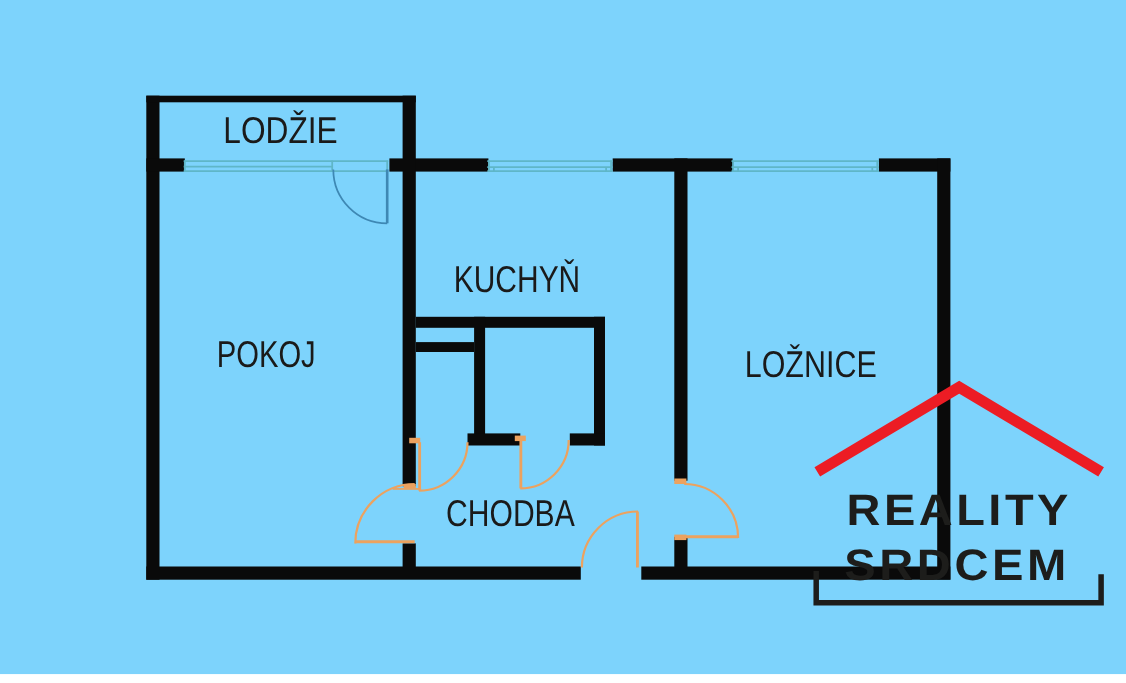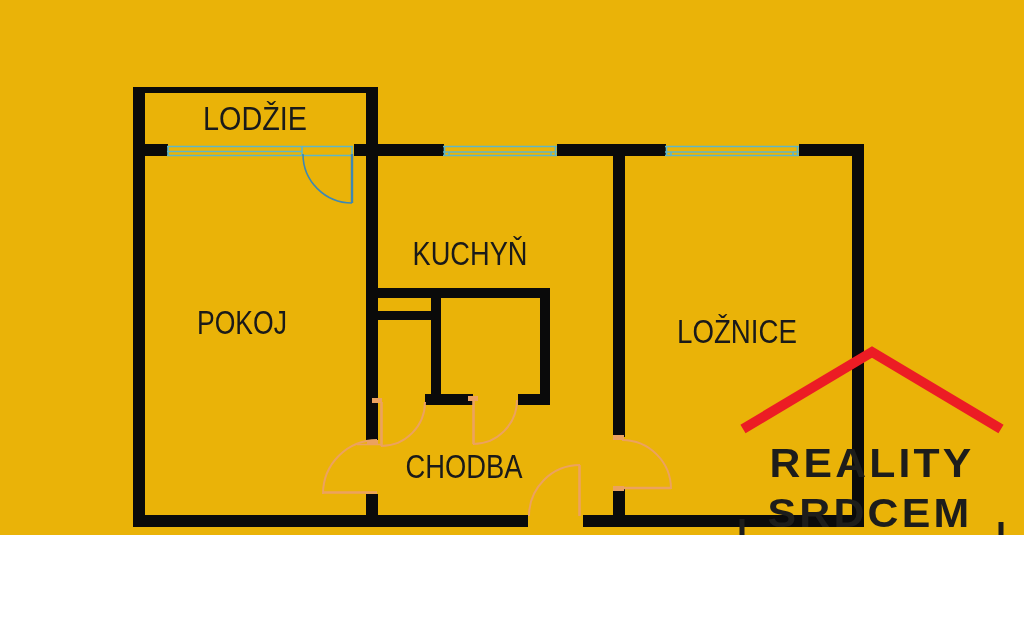--- a/index.html
+++ b/index.html
@@ -1,16 +1,16 @@
 <!DOCTYPE html>
 <html><head>
 <meta charset="utf-8">
 <style>
   html,body{margin:0;padding:0;background:#ffffff;}
-  .stage{position:relative;width:1024px;height:535px;background:#eab308;overflow:hidden;}
+  .stage{position:relative;width:1024px;height:613px;background:#7dd3fc;overflow:hidden;}
   svg{display:block;}
   svg text{font-family:"Liberation Sans", sans-serif;fill:#1a1a1a;}
   .room-label{font-size:34px;font-weight:400;}
   .logo-text{font-size:40px;font-weight:700;fill:#1d1d1b;letter-spacing:3px;}
   .wall{fill:#0a0a0a;}
   .win{stroke:#5fb6c8;stroke-width:1.6;fill:none;}
   .bdoor{stroke:#3e88b4;fill:none;}
   .odoor{stroke:#eca25f;fill:none;}
   .ocap{fill:#eca25f;}
 </style>

